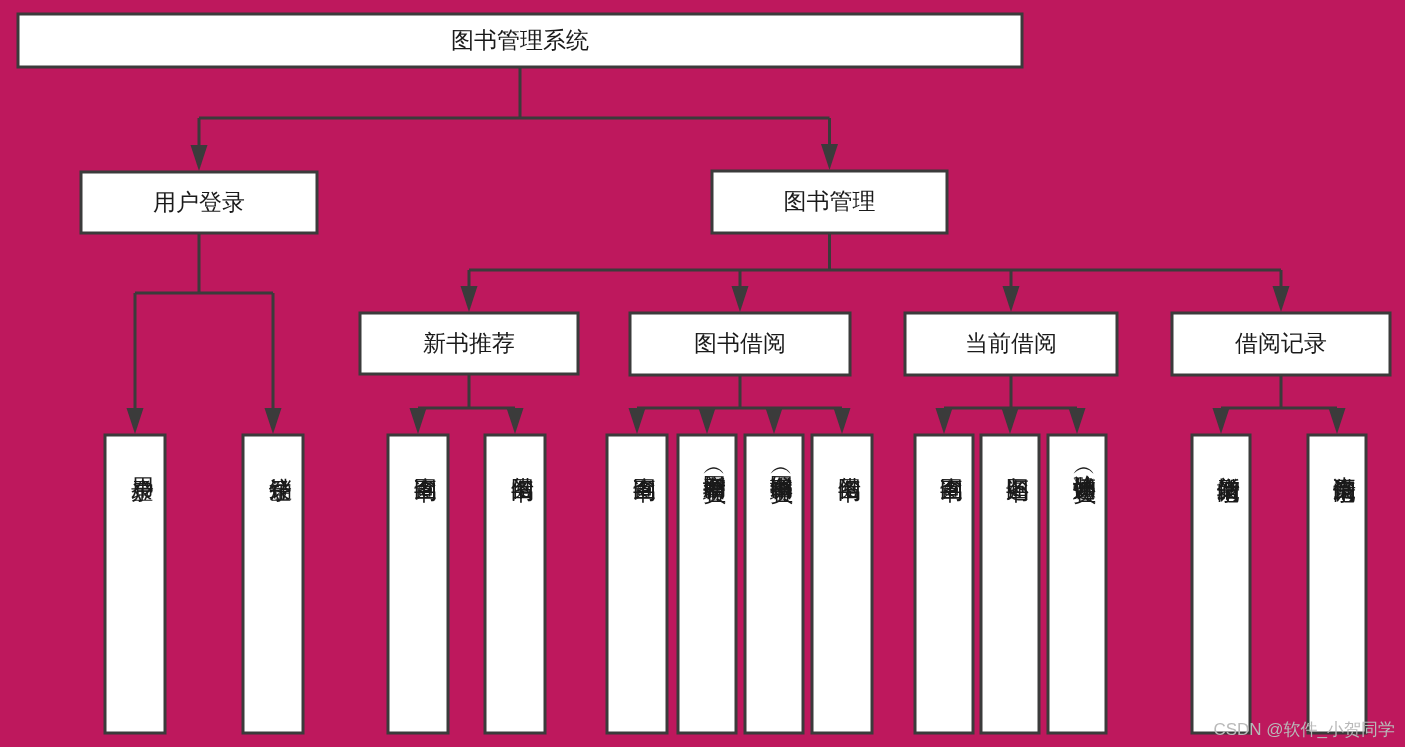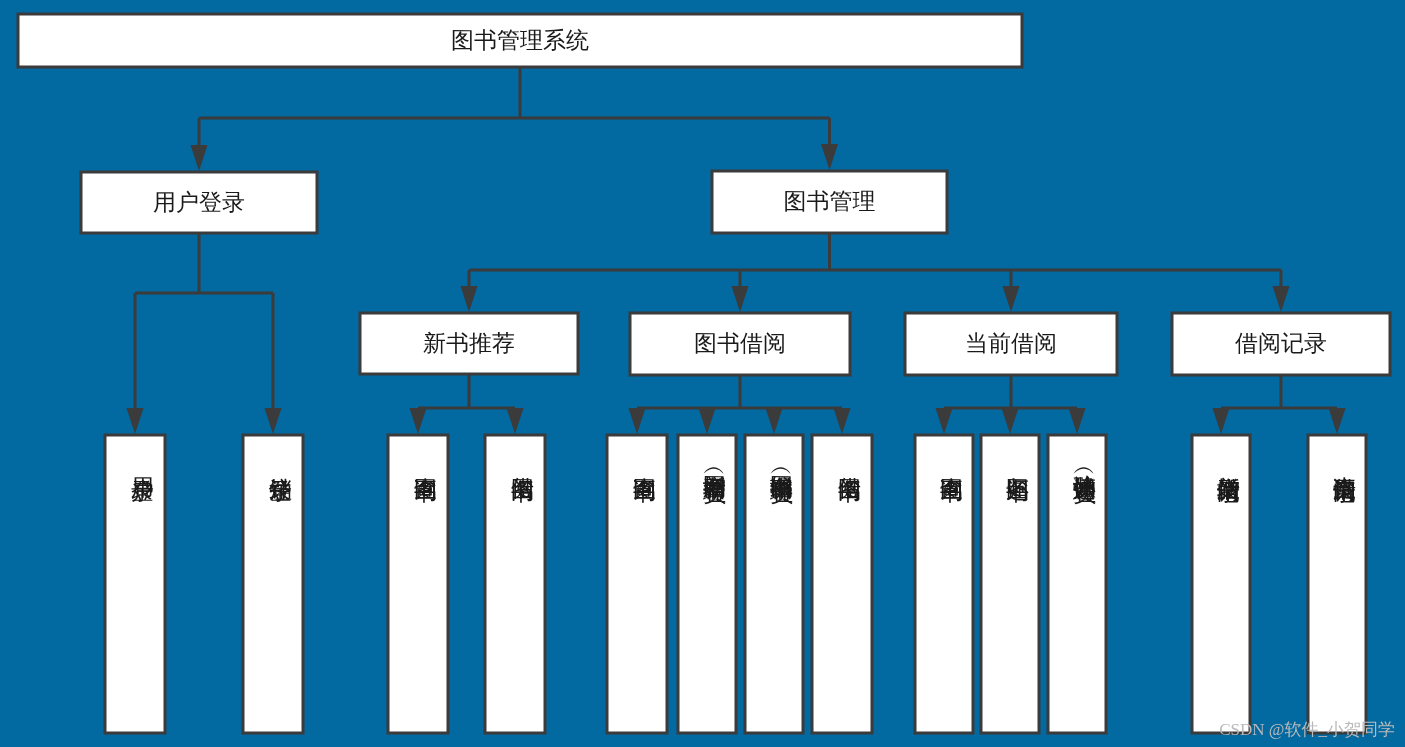--- a/index.html
+++ b/index.html
@@ -8,21 +8,21 @@
     padding: 0;
     background: #ffffff;
   }
   body {
     font-family: "Liberation Sans", "DejaVu Sans", sans-serif;
   }
   #diagram-root {
     position: relative;
     width: 1405px;
     height: 747px;
-    background: #0369a1;
+    background: #be185d;
     overflow: hidden;
   }
   svg.flow {
     position: absolute;
     left: 0;
     top: 0;
     width: 1405px;
     height: 747px;
   }
   .box-rect {
@@ -55,21 +55,21 @@
     text-orientation: upright;
     text-anchor: middle;
     letter-spacing: 1px;
   }
   .watermark {
     position: absolute;
     right: 10px;
     bottom: 6px;
     color: #b9b9b9;
     font-size: 17px;
-    font-family: Liberation Serif, serif;
+    font-family: Liberation Sans, sans-serif;
     white-space: nowrap;
     pointer-events: none;
   }
 </style>
 </head>
 <body>
 
 <div id="diagram-root">
 
   <svg class="flow" viewBox="0 0 1405 747" xmlns="http://www.w3.org/2000/svg">

